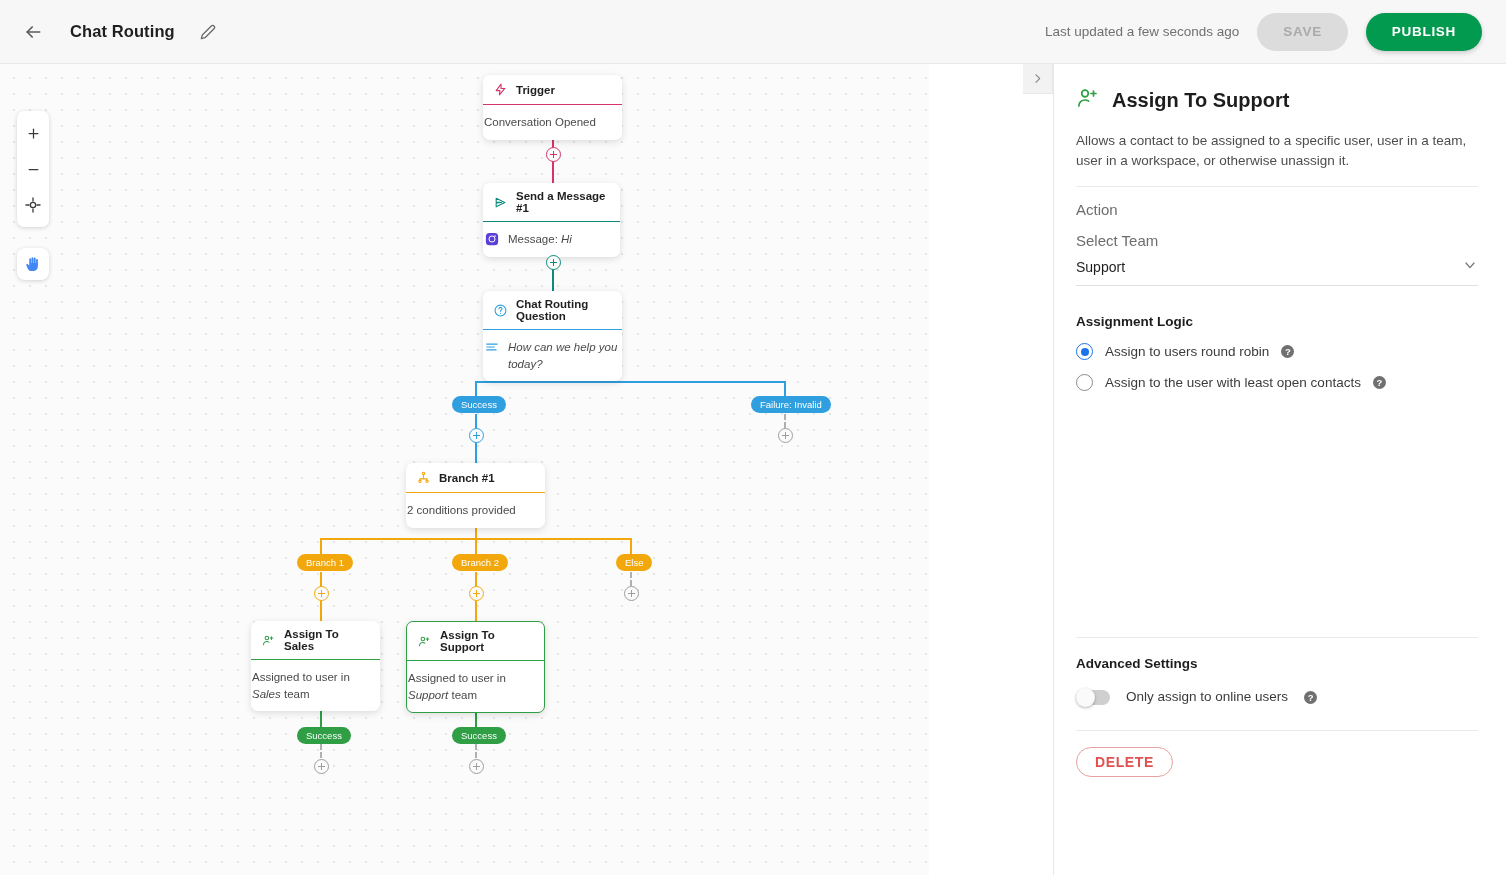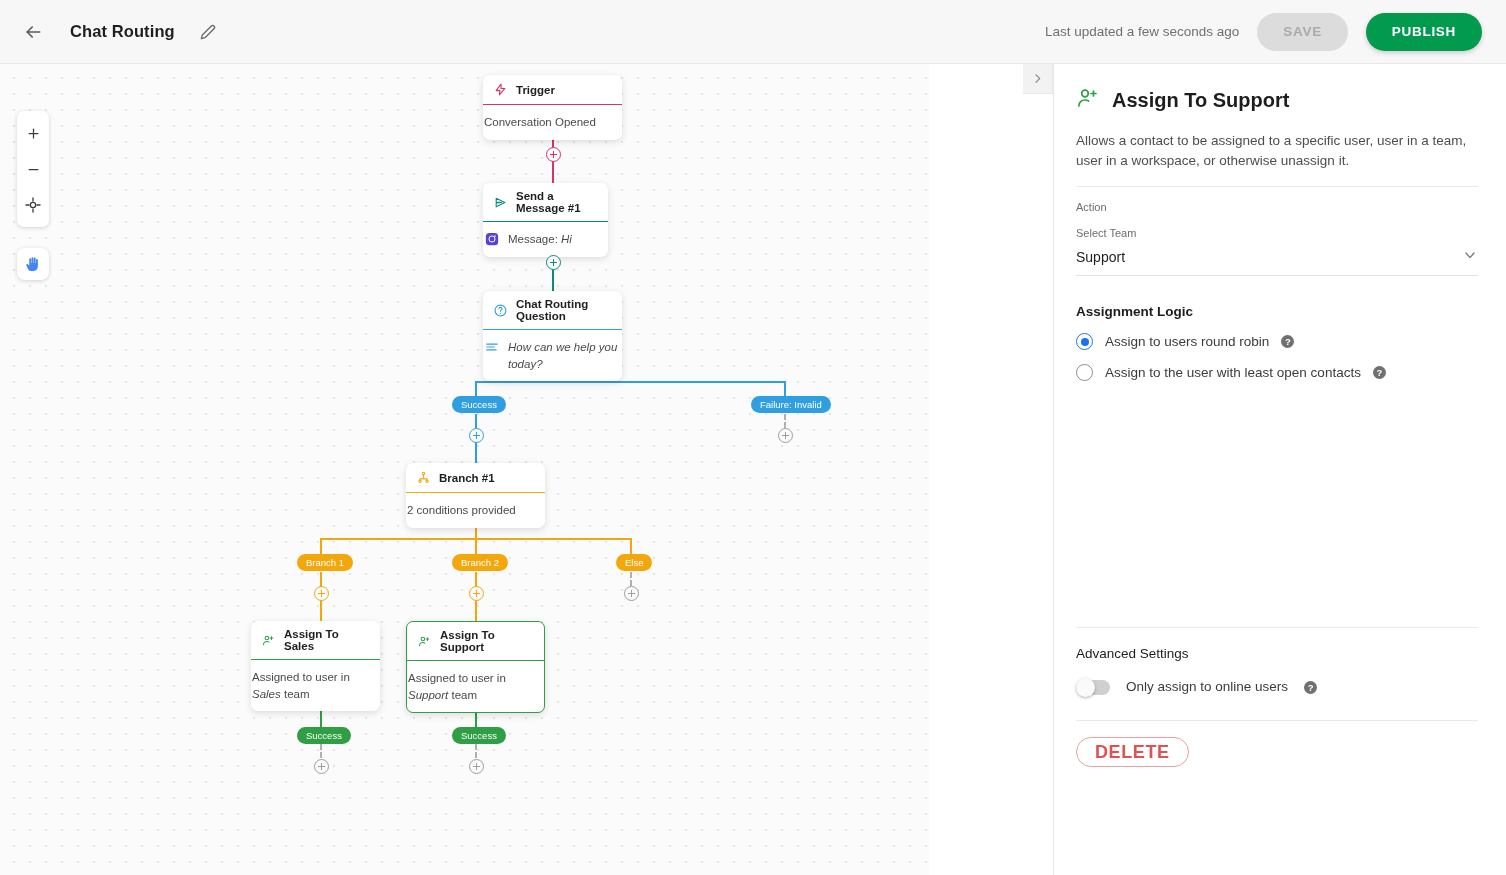--- a/index.html
+++ b/index.html
@@ -134,21 +134,21 @@
     background: #ffffff; border-left: 1px solid #e8e8e8;
     padding: 22px 28px 0 22px; overflow: hidden;
   }
   .panel-title-row { display: flex; align-items: center; gap: 12px; }
   .panel-title { font-size: 20px; font-weight: bold; color: #1d1d1d; }
   .panel-desc {
     margin-top: 17px; font-size: 13.5px; color: #4d4d4d; line-height: 1.45;
     padding-bottom: 16px; border-bottom: 1px solid #eaeaea;
   }
   .field { margin-top: 14px; }
-  .field-label { font-size: 11px; color: #6d6d6d; }
+  .field-label { font-size: 15px; color: #6d6d6d; }
   .select-row {
     margin-top: 8px; display: flex; align-items: center;
     border-bottom: 1px solid #e0e0e0; padding-bottom: 8px; cursor: pointer;
   }
   .select-val { font-size: 14px; color: #1f1f1f; flex: 1; }
   .chev { color: #7a7a7a; }
   .section-title { margin-top: 28px; font-size: 13.5px; font-weight: bold; color: #1d1d1d; }
   .radio-row { margin-top: 14px; display: flex; align-items: center; gap: 12px; cursor: pointer; }
   .radio {
     width: 17px; height: 17px; border-radius: 50%;
@@ -160,42 +160,42 @@
     content: ""; width: 8px; height: 8px; border-radius: 50%; background: #1a73e8;
   }
   .radio-label { font-size: 13.5px; color: #3b3b3b; }
   .help {
     width: 13px; height: 13px; border-radius: 50%; background: #707070;
     color: #ffffff; font-size: 9.5px; font-weight: bold;
     display: inline-flex; align-items: center; justify-content: center;
     flex: 0 0 auto; cursor: pointer; line-height: 1;
   }
   .divider { margin-top: 34px; border-top: 1px solid #eaeaea; }
-  .adv-title { margin-top: 18px; font-size: 13.5px; font-weight: normal; color: #1d1d1d; }
+  .adv-title { margin-top: 18px; font-size: 13.5px; font-weight: bold; color: #1d1d1d; }
   .toggle-row { margin-top: 16px; display: flex; align-items: center; gap: 16px; }
   .toggle {
     width: 34px; height: 15px; border-radius: 8px; background: #cfcfcf;
     position: relative; flex: 0 0 auto; cursor: pointer;
   }
   .toggle::after {
     content: ""; position: absolute; left: 0px; top: -2px;
     width: 19px; height: 19px; border-radius: 50%; background: #fafafa;
     box-shadow: 0 1px 3px rgba(0,0,0,.3);
   }
   .toggle-label { font-size: 13.5px; color: #3b3b3b; line-height: 1.55; }
   .inline-num {
     display: inline-block; width: 52px; text-align: center;
     border-bottom: 1px dotted #9e9e9e; color: #8a8a8a; font-size: 13.5px;
     margin: 0 4px; cursor: text;
   }
   .divider2 { margin-top: 22px; border-top: 1px solid #eaeaea; }
   .btn-delete {
     margin-top: 16px; background: #ffffff; color: #e05252;
     border: 1px solid #e8a0a0; border-radius: 20px;
-    padding: 0 18px; height: 30px; font-size: 18px; font-weight: bold;
+    padding: 0 18px; height: 30px; font-size: 14px; font-weight: bold;
     letter-spacing: .6px; font-family: inherit; cursor: pointer;
   }
 </style>
 </head>
 <body>
 
 <div id="app">
 
   <div class="topbar">
     <div class="back-btn">
@@ -299,21 +299,21 @@
         <span class="node-icon">
           <svg width="13" height="13" viewBox="0 0 24 24" fill="none" stroke="#d6336c" stroke-width="2" stroke-linejoin="round">
             <polygon points="13 2 4 14 11 14 10 22 20 10 13 10"></polygon>
           </svg>
         </span>
         <span>Trigger</span>
       </div>
       <div class="node-body">Conversation Opened</div>
     </div>
 
-    <div class="node" style="left:483px; top:119px; width:125px;">
+    <div class="node" style="left:483px; top:119px; width:137px;">
       <div class="node-head" style="border-bottom-color:#0e8a7d;">
         <span class="node-icon">
           <svg width="13" height="13" viewBox="0 0 24 24" fill="none" stroke="#0e8a7d" stroke-width="2" stroke-linejoin="round">
             <polygon points="4 4 20 12 4 20 4 13 14 12 4 11"></polygon>
           </svg>
         </span>
         <span>Send a Message #1</span>
       </div>
       <div class="node-body">
         <div class="body-row">

